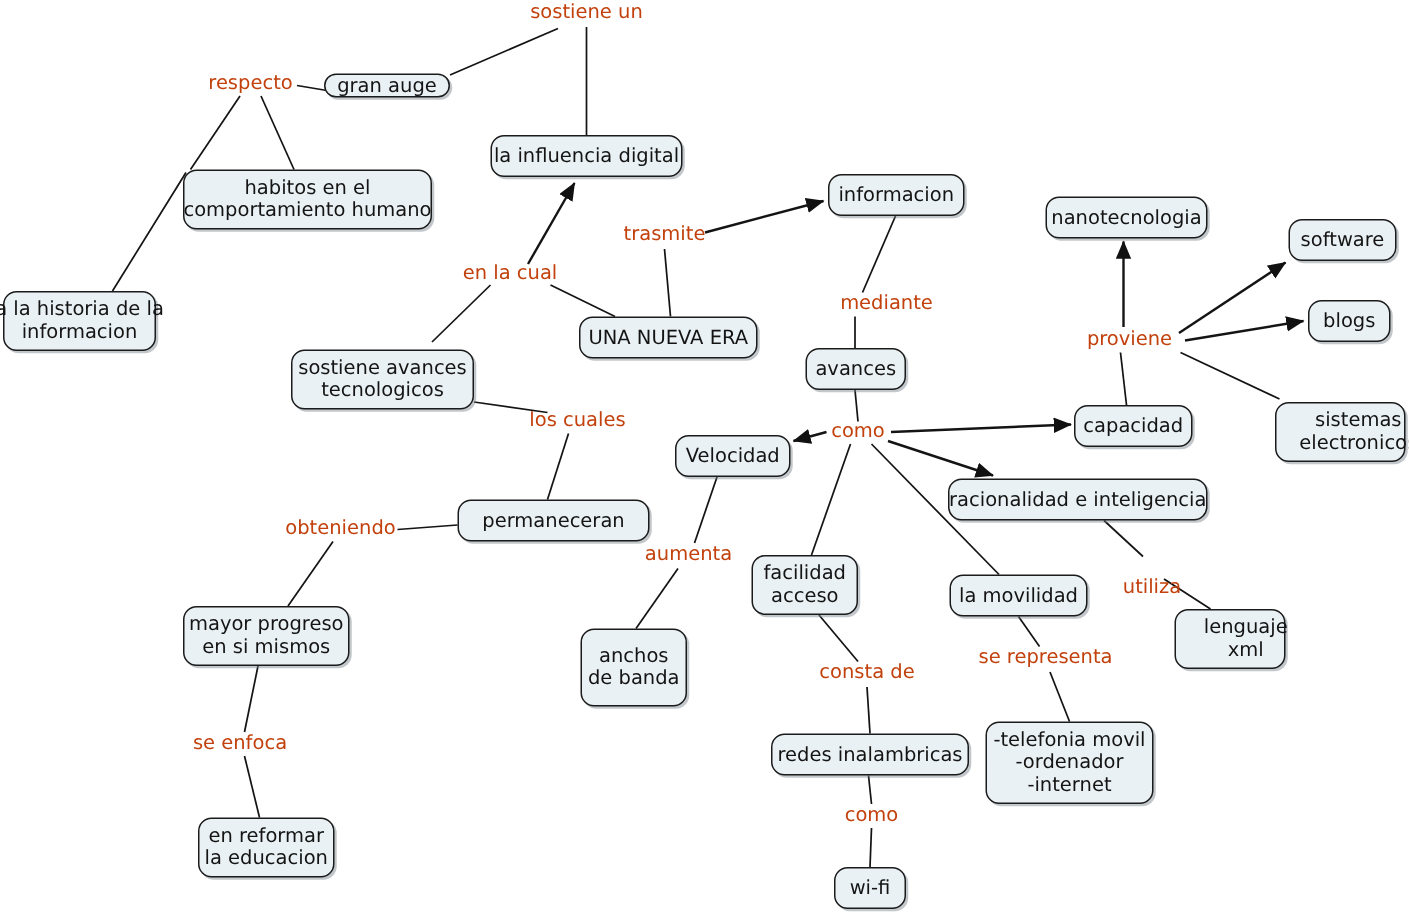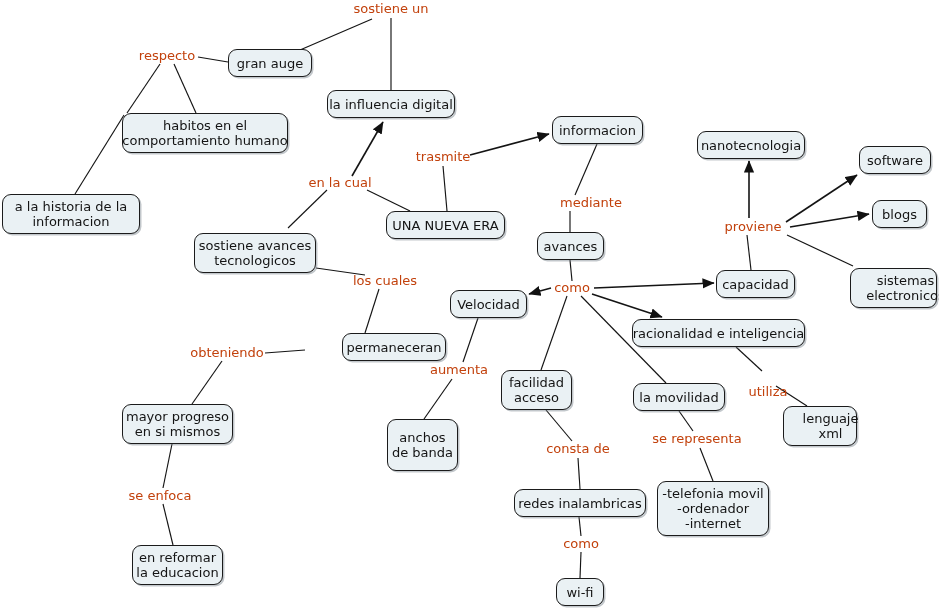--- a/index.html
+++ b/index.html
@@ -102,40 +102,40 @@
         <line x1="578" y1="458" x2="580" y2="489" stroke="#141414" stroke-width="1.15"></line>
         <line x1="579" y1="517" x2="581" y2="536" stroke="#141414" stroke-width="1.15"></line>
         <line x1="581" y1="552" x2="580" y2="578" stroke="#141414" stroke-width="1.15"></line>
         <line x1="679" y1="411" x2="693" y2="431" stroke="#141414" stroke-width="1.15"></line>
         <line x1="700" y1="448" x2="713" y2="481" stroke="#141414" stroke-width="1.15"></line>
         <line x1="736" y1="347" x2="762" y2="371" stroke="#141414" stroke-width="1.15"></line>
         <line x1="776" y1="386" x2="807" y2="406" stroke="#141414" stroke-width="1.15"></line>
       </g>
   </svg>
   <div id="node-layer">
-      <div class="node" style="left: 228px; top: 49px; width: 84px; height: 28px;">gran auge</div>
+      <div class="node" style="left: 216px; top: 49px; width: 84px; height: 16px;">gran auge</div>
       <div class="node" style="left: 327px; top: 90px; width: 128px; height: 28px;">la influencia digital</div>
       <div class="node" style="left: 122px; top: 113px; width: 166px; height: 40px;">habitos en el
 comportamiento humano</div>
-      <div class="node" style="left: 2px; top: 194px; width: 138px; height: 40px;">a la historia de la
+      <div class="node" style="left: 2px; top: 194px; width: 102px; height: 40px;">a la historia de la
 informacion</div>
       <div class="node" style="left: 386px; top: 211px; width: 119px; height: 28px;">UNA NUEVA ERA</div>
       <div class="node" style="left: 194px; top: 233px; width: 122px; height: 40px;">sostiene avances
 tecnologicos</div>
       <div class="node" style="left: 552px; top: 116px; width: 91px; height: 28px;">informacion</div>
       <div class="node" style="left: 537px; top: 232px; width: 67px; height: 28px;">avances</div>
       <div class="node" style="left: 697px; top: 131px; width: 108px; height: 28px;">nanotecnologia</div>
       <div class="node" style="left: 859px; top: 146px; width: 72px; height: 28px;">software</div>
       <div class="node" style="left: 872px; top: 200px; width: 55px; height: 28px;">blogs</div>
       <div class="node" style="left: 850px; top: 268px; width: 87px; height: 40px; padding-left: 24px;">sistemas
 electronicos</div>
       <div class="node" style="left: 716px; top: 270px; width: 79px; height: 28px;">capacidad</div>
       <div class="node" style="left: 632px; top: 319px; width: 173px; height: 28px;">racionalidad e inteligencia</div>
       <div class="node" style="left: 450px; top: 290px; width: 77px; height: 28px;">Velocidad</div>
-      <div class="node" style="left: 305px; top: 333px; width: 104px; height: 28px; margin-left: 37px;">permaneceran</div>
+      <div class="node" style="left: 305px; top: 333px; width: 128px; height: 28px;">permaneceran</div>
       <div class="node" style="left: 501px; top: 370px; width: 71px; height: 40px;">facilidad
 acceso</div>
       <div class="node" style="left: 633px; top: 383px; width: 92px; height: 28px;">la movilidad</div>
       <div class="node" style="left: 783px; top: 406px; width: 74px; height: 40px; padding-left: 21px;">lenguaje
 xml</div>
       <div class="node" style="left: 387px; top: 419px; width: 71px; height: 52px;">anchos
 de banda</div>
       <div class="node" style="left: 122px; top: 404px; width: 111px; height: 40px;">mayor progreso
 en si mismos</div>
       <div class="node" style="left: 514px; top: 489px; width: 132px; height: 28px;">redes inalambricas</div>

